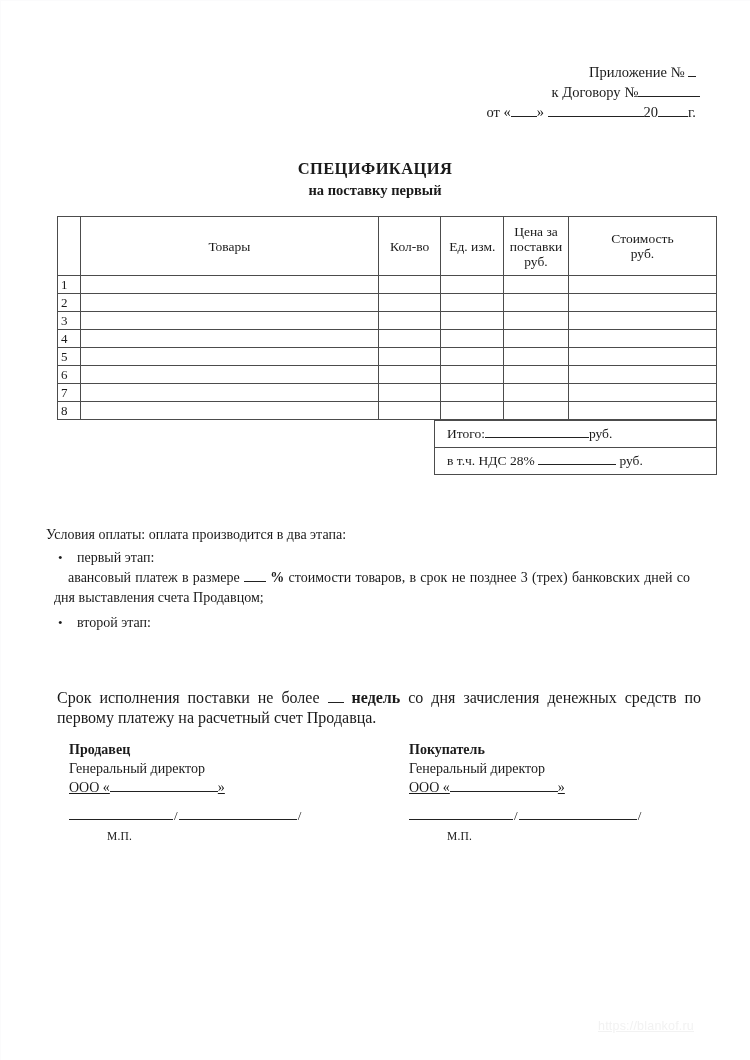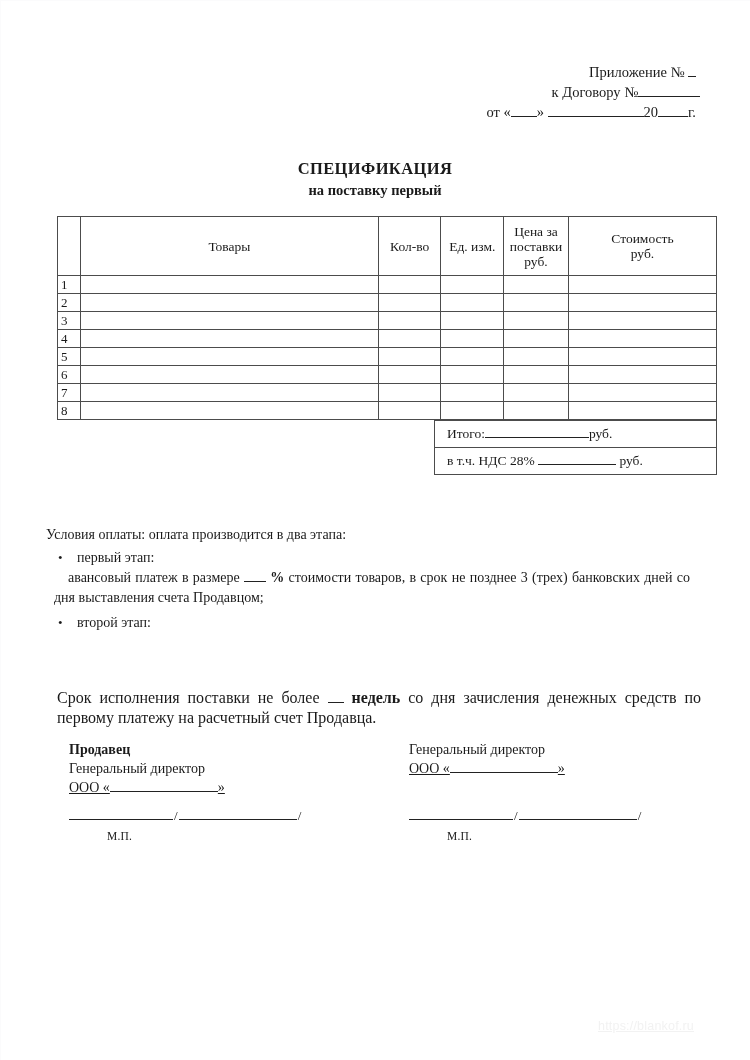--- a/index.html
+++ b/index.html
@@ -375,20 +375,21 @@
       <div class="sign-role">Продавец</div>
       <div class="sign-pos">Генеральный директор</div>
       <div class="sign-org"><span>ООО «</span><span class="org-fill"></span><span>»</span></div>
       <div class="sign-lines">
         <span class="sig-blank-a"></span><span class="slash">/</span><span class="sig-blank-b"></span><span class="slash">/</span>
         <span class="mp">М.П.</span>
       </div>
     </div>
 
     <div class="sign-col buyer">
+      <div class="sign-role">Покупатель</div>
       <div class="sign-pos">Генеральный директор</div>
       <div class="sign-org"><span>ООО «</span><span class="org-fill"></span><span>»</span></div>
       <div class="sign-lines">
         <span class="sig-blank-a"></span><span class="slash">/</span><span class="sig-blank-b"></span><span class="slash">/</span>
         <span class="mp">М.П.</span>
       </div>
     </div>
 
   </div>
 

